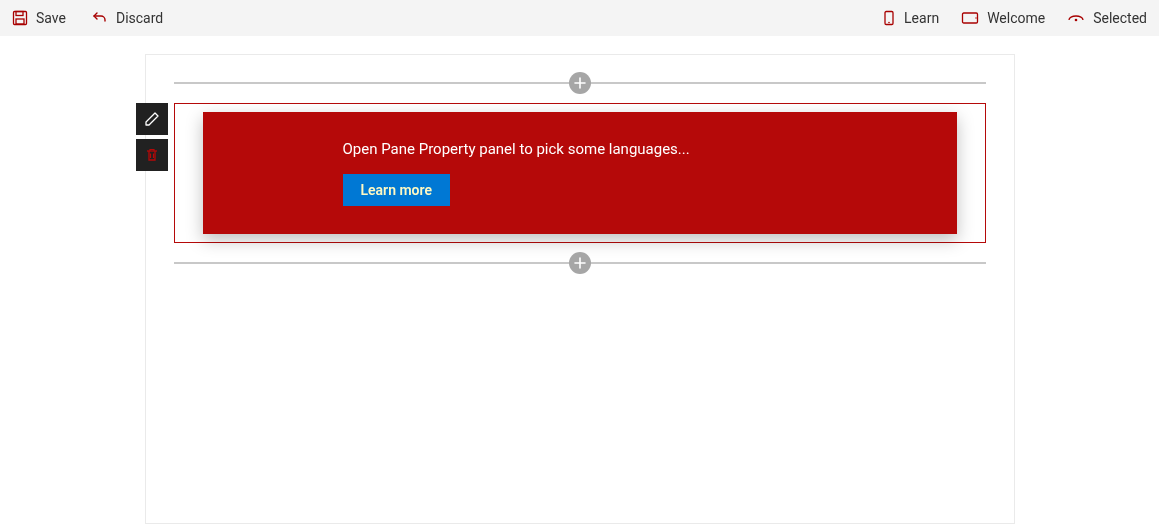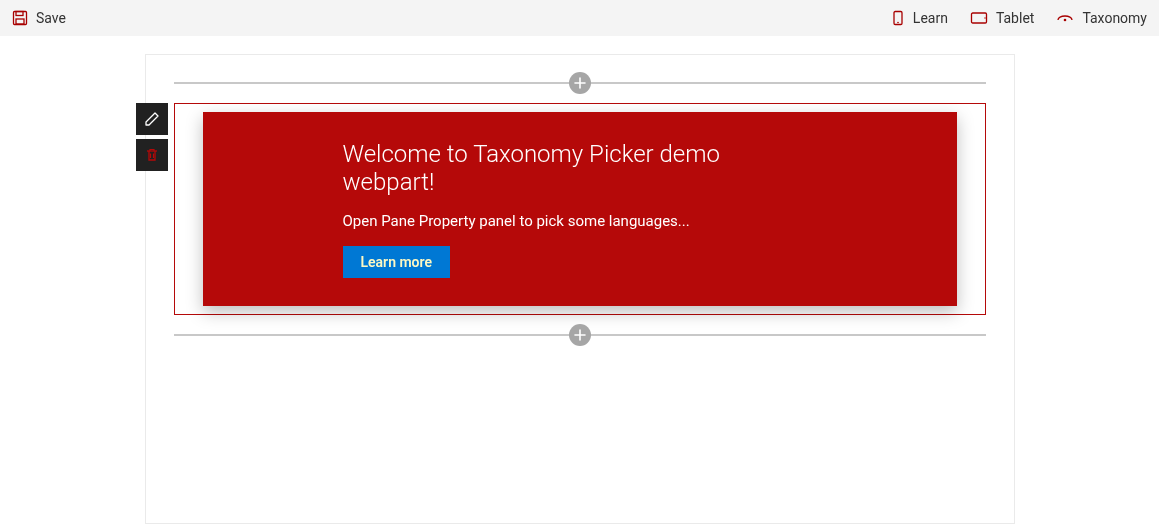--- a/index.html
+++ b/index.html
@@ -135,48 +135,57 @@
     <div class="cmd-btn">
       <span class="icon">
         <svg width="16" height="16" viewBox="0 0 16 16">
           <rect x="1.5" y="1.5" width="13" height="13" rx="1" fill="none" stroke="#a80000" stroke-width="1.3"></rect>
           <rect x="4" y="1.5" width="7" height="4" fill="none" stroke="#a80000" stroke-width="1.3"></rect>
           <rect x="4" y="9" width="8" height="5" fill="none" stroke="#a80000" stroke-width="1.3"></rect>
         </svg>
       </span>
       <span class="label">Save</span>
     </div>
+    <div class="cmd-btn">
+      <span class="icon">
+        <svg width="16" height="16" viewBox="0 0 16 16">
+          <path d="M5 3 L2 6 L5 9" fill="none" stroke="#a80000" stroke-width="1.4" stroke-linecap="round" stroke-linejoin="round"></path>
+          <path d="M2 6 H9 a4 4 0 0 1 4 4 v1" fill="none" stroke="#a80000" stroke-width="1.4" stroke-linecap="round"></path>
+        </svg>
+      </span>
+      <span class="label">Discard</span>
+    </div>
   </div>
   <div class="right">
     <div class="cmd-btn">
       <span class="icon">
         <svg width="14" height="16" viewBox="0 0 14 16">
           <rect x="3" y="1.5" width="8" height="13" rx="1.2" fill="none" stroke="#a80000" stroke-width="1.3"></rect>
           <circle cx="7" cy="12.5" r="0.8" fill="#a80000"></circle>
         </svg>
       </span>
       <span class="label">Learn</span>
     </div>
     <div class="cmd-btn">
       <span class="icon">
         <svg width="18" height="14" viewBox="0 0 18 14">
           <rect x="1.5" y="2" width="15" height="10" rx="1.2" fill="none" stroke="#a80000" stroke-width="1.3"></rect>
           <circle cx="15" cy="7" r="0.7" fill="#a80000"></circle>
         </svg>
       </span>
-      <span class="label">Tablet</span>
+      <span class="label">Welcome</span>
     </div>
     <div class="cmd-btn">
       <span class="icon">
         <svg width="18" height="14" viewBox="0 0 18 14">
           <path d="M2 9 a7 4 0 0 1 14 0" fill="none" stroke="#a80000" stroke-width="1.3"></path>
           <circle cx="9" cy="9" r="1.3" fill="#a80000"></circle>
         </svg>
       </span>
-      <span class="label">Taxonomy</span>
+      <span class="label">Selected</span>
     </div>
   </div>
 </div>
 
 <div class="canvas">
 
   <div class="section-divider">
     <div class="line"></div>
     <div class="plus-badge">
       <svg width="12" height="12" viewBox="0 0 12 12">
@@ -198,21 +207,20 @@
           <path d="M3 4 H13" stroke="#b50909" stroke-width="1.3"></path>
           <path d="M5 4 V13 H11 V4" fill="none" stroke="#b50909" stroke-width="1.3"></path>
           <path d="M6.5 6.5 V11 M9.5 6.5 V11" stroke="#b50909" stroke-width="1.2"></path>
           <path d="M6 4 V2.5 H10 V4" fill="none" stroke="#b50909" stroke-width="1.2"></path>
         </svg>
       </div>
     </div>
 
     <div class="webpart-selection">
       <div class="webpart-body">
-        <h1>Welcome to Taxonomy Picker demo webpart!</h1>
         <p class="sub">Open Pane Property panel to pick some languages...</p>
         <button class="learn-more-btn">Learn more</button>
       </div>
     </div>
   </div>
 
   <div class="section-divider">
     <div class="line"></div>
     <div class="plus-badge">
       <svg width="12" height="12" viewBox="0 0 12 12">

